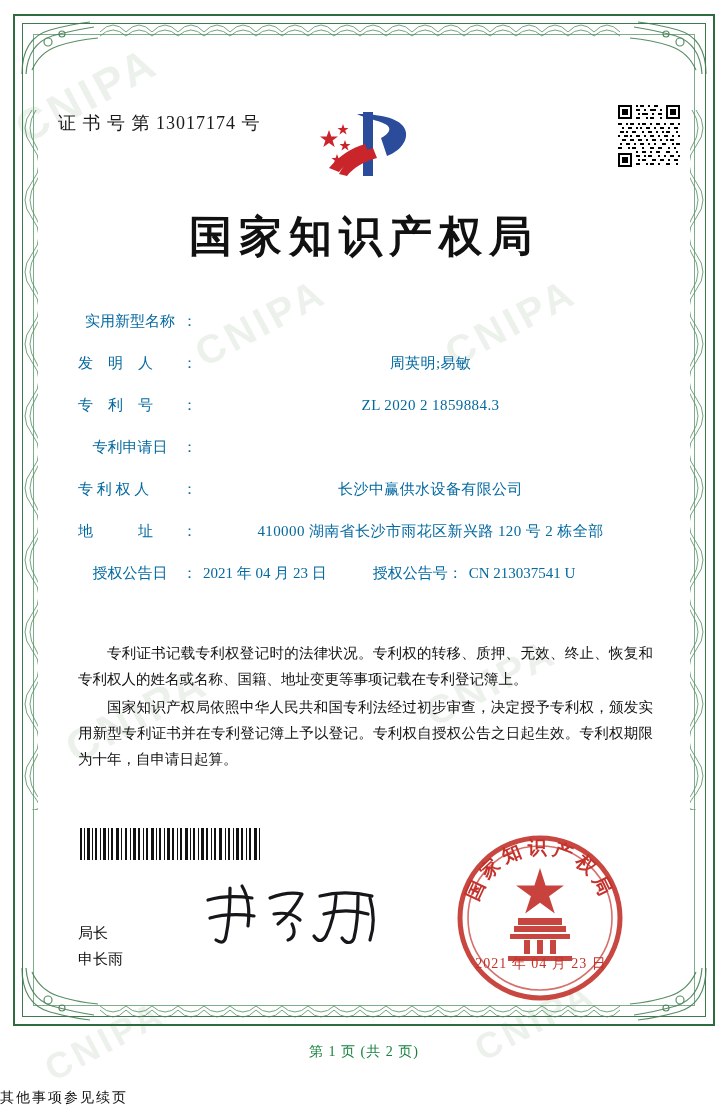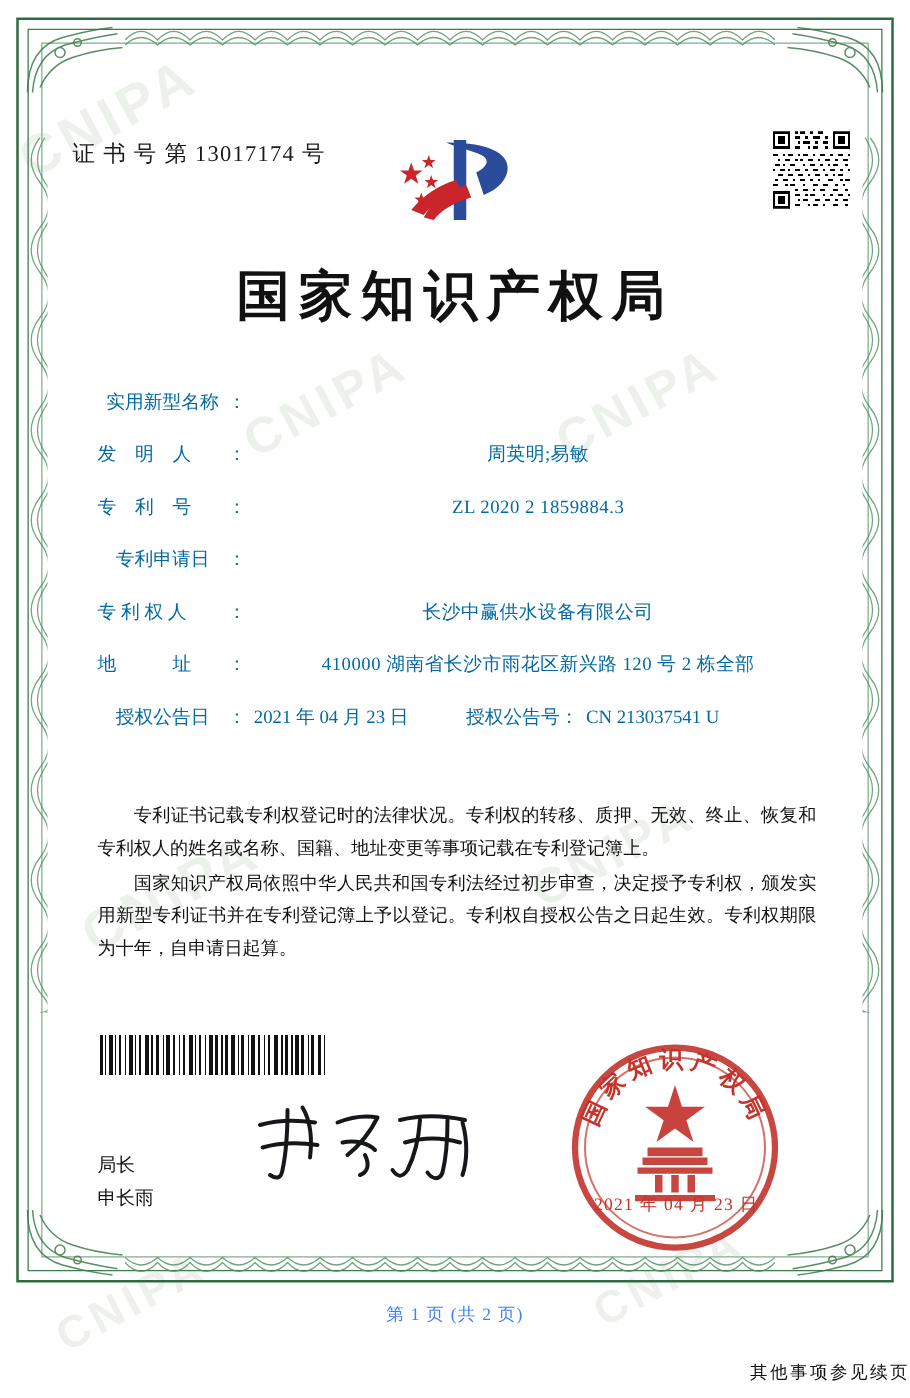--- a/index.html
+++ b/index.html
@@ -242,29 +242,29 @@
   }
 
   
   .page-no {
     position: absolute;
     left: 0;
     right: 0;
     top: 1043px;
     text-align: center;
     font-size: 14px;
-    color: #3b82f6;
+    color: #15803d;
     letter-spacing: 1px;
   }
   .footer-note {
     position: absolute;
     left: 0;
     right: 0;
     top: 1089px;
-    text-align: right;
+    text-align: left;
     font-size: 14px;
     color: #111;
     letter-spacing: 2px;
   }
 </style>
 </head>
 <body>
 
 <div class="page">
 

